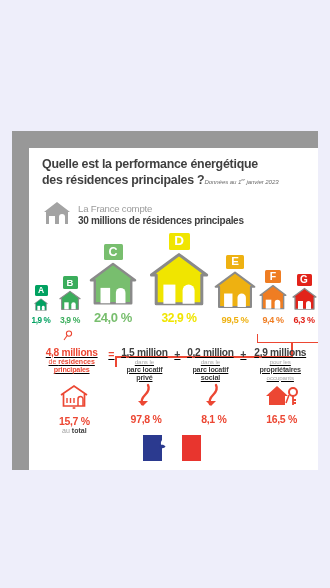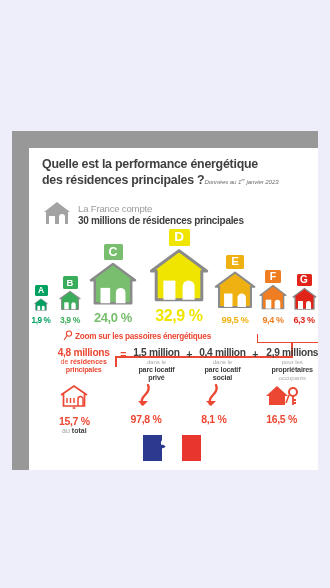--- a/index.html
+++ b/index.html
@@ -81,21 +81,21 @@
   }
 
   .zoom-label {
     position: absolute; left: 34px; top: 182px;
     display: flex; align-items: center; gap: 2px;
     font-size: 8.2px; font-weight: bold; color: #ec4733;
     letter-spacing: -0.25px; white-space: nowrap;
   }
 
   
-  .eq { position: absolute; left: 16px; top: 199px; width: 283px; }
+  .eq { position: absolute; left: 4px; top: 199px; width: 283px; text-decoration: underline; }
   .eq-row {
     display: flex; align-items: flex-start; justify-content: space-between;
     padding: 0 2px;
   }
   .eq-cell { text-align: center; }
   .eq-op { font-size: 10.5px; font-weight: bold; color: #3f3f3f; padding-top: 1px; }
   .eq-op.red { color: #ec4733; }
   .eq-big { font-size: 10.2px; font-weight: bold; letter-spacing: -0.3px; white-space: nowrap; }
   .eq-big.red { color: #ec4733; }
   .eq-big.dark { color: #3f3f3f; }
@@ -179,21 +179,21 @@
             </svg></div>
           <div class="dpe-pct" style="color: rgb(120, 190, 110); font-size: 13px;">24,0 %</div>
         </div>
         <div class="dpe-col" style="left: 120px; width: 60px;">
           <div class="dpe-badge" style="background: rgb(240, 229, 0); width: 21px; height: 17.22px; font-size: 13.5px;">D</div>
           <div class="dpe-house"><svg width="60" height="55.2" viewBox="0 0 100 92">
               <path d="M50 6 L96 40 L88 40 L88 88 L12 88 L12 40 L4 40 Z" fill="#f0e500" stroke="#8a8a8a" stroke-width="5" stroke-linejoin="round"></path>
               <rect x="24" y="56" width="20" height="32" fill="#ffffff"></rect>
               <path d="M56 88 L56 66 a10 10 0 0 1 20 0 L76 88 Z" fill="#ffffff"></path>
             </svg></div>
-          <div class="dpe-pct" style="color: rgb(240, 229, 0); font-size: 16px;">32,9 %</div>
+          <div class="dpe-pct" style="color: rgb(240, 229, 0); font-size: 12px;">32,9 %</div>
         </div>
         <div class="dpe-col" style="left: 185px; width: 42px;">
           <div class="dpe-badge" style="background: rgb(238, 177, 17); width: 18px; height: 14.76px; font-size: 11.5px;">E</div>
           <div class="dpe-house"><svg width="42" height="38.64" viewBox="0 0 100 92">
               <path d="M50 6 L96 40 L88 40 L88 88 L12 88 L12 40 L4 40 Z" fill="#eeb111" stroke="#8a8a8a" stroke-width="5" stroke-linejoin="round"></path>
               <rect x="24" y="56" width="20" height="32" fill="#ffffff"></rect>
               <path d="M56 88 L56 66 a10 10 0 0 1 20 0 L76 88 Z" fill="#ffffff"></path>
             </svg></div>
           <div class="dpe-pct" style="color: rgb(238, 177, 17); font-size: 9.4px;">99,5 %</div>
         </div>
@@ -222,40 +222,39 @@
     <div class="bracket-horiz"></div>
     <div class="bracket-left-down"></div>
 
     <div class="zoom-label">
       <span>
         <svg width="10" height="11" viewBox="0 0 10 11">
           <circle cx="6" cy="3.6" r="2.6" fill="none" stroke="#ec4733" stroke-width="1.1"></circle>
           <line x1="4.2" y1="5.5" x2="1" y2="10" stroke="#ec4733" stroke-width="1.1"></line>
         </svg>
       </span>
-      <span>Zoom sur les passoires énergétiques</span>
     </div>
 
     <div class="eq">
         <div class="eq-row">
           <div class="eq-cell" style="width: 76px;">
             <div class="eq-big red">4,8 millions</div>
             <div class="eq-sub-red-light">de <b>résidences</b></div>
             <div class="eq-sub-bold red">principales</div>
           </div>
           <div class="eq-op red">=</div>
           <div class="eq-cell" style="width: 62px;">
             <div class="eq-big dark">1,5 million</div>
             <div class="eq-sub-light">dans le</div>
             <div class="eq-sub-bold">parc locatif</div>
             <div class="eq-sub-bold">privé</div>
           </div>
           <div class="eq-op">+</div>
           <div class="eq-cell" style="width: 62px;">
-            <div class="eq-big dark">0,4 million</div>
+            <div class="eq-big dark">0,2 million</div>
             <div class="eq-sub-light">dans le</div>
             <div class="eq-sub-bold">parc locatif</div>
             <div class="eq-sub-bold">social</div>
           </div>
           <div class="eq-op">+</div>
           <div class="eq-cell" style="width: 70px;">
             <div class="eq-big dark">2,9 millions</div>
             <div class="eq-sub-light">pour les</div>
             <div class="eq-sub-bold">propriétaires</div>
             <div class="eq-sub-light">occupants</div>

